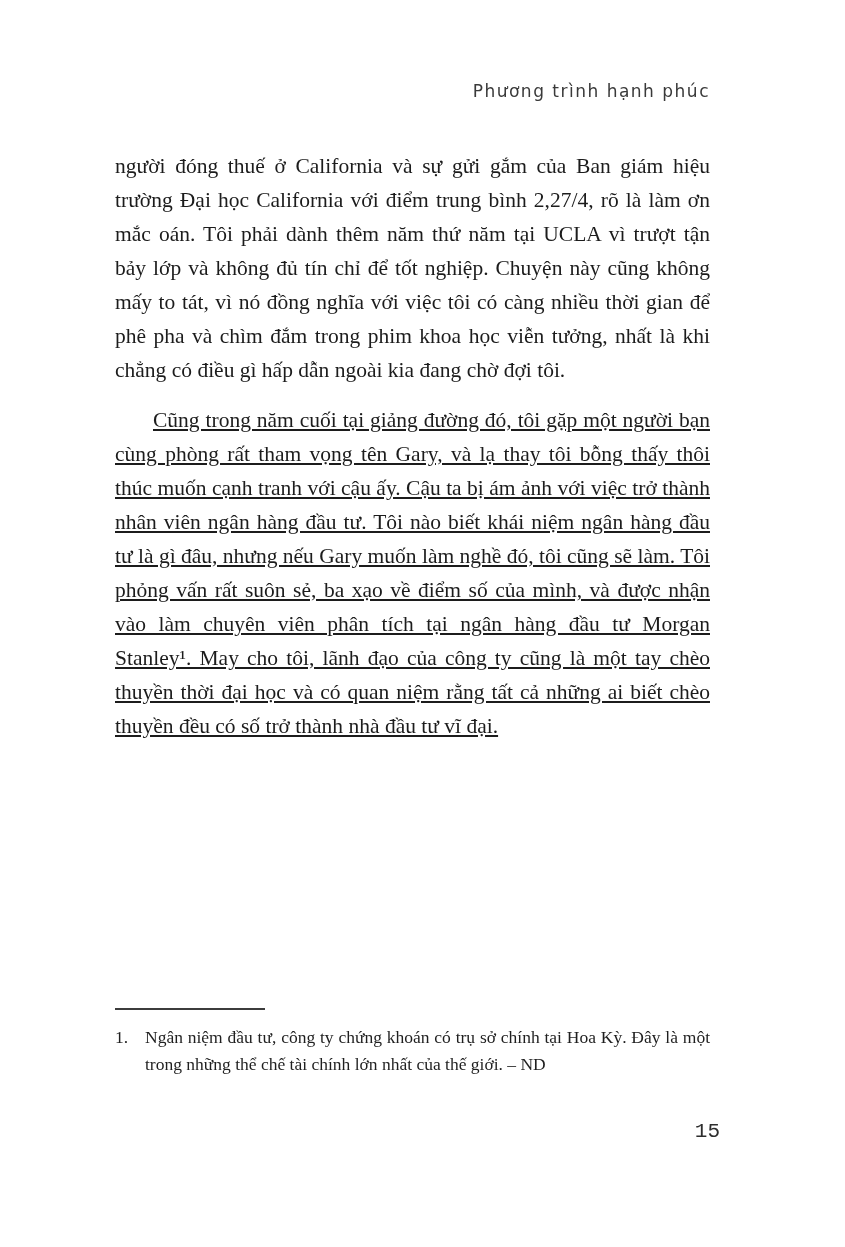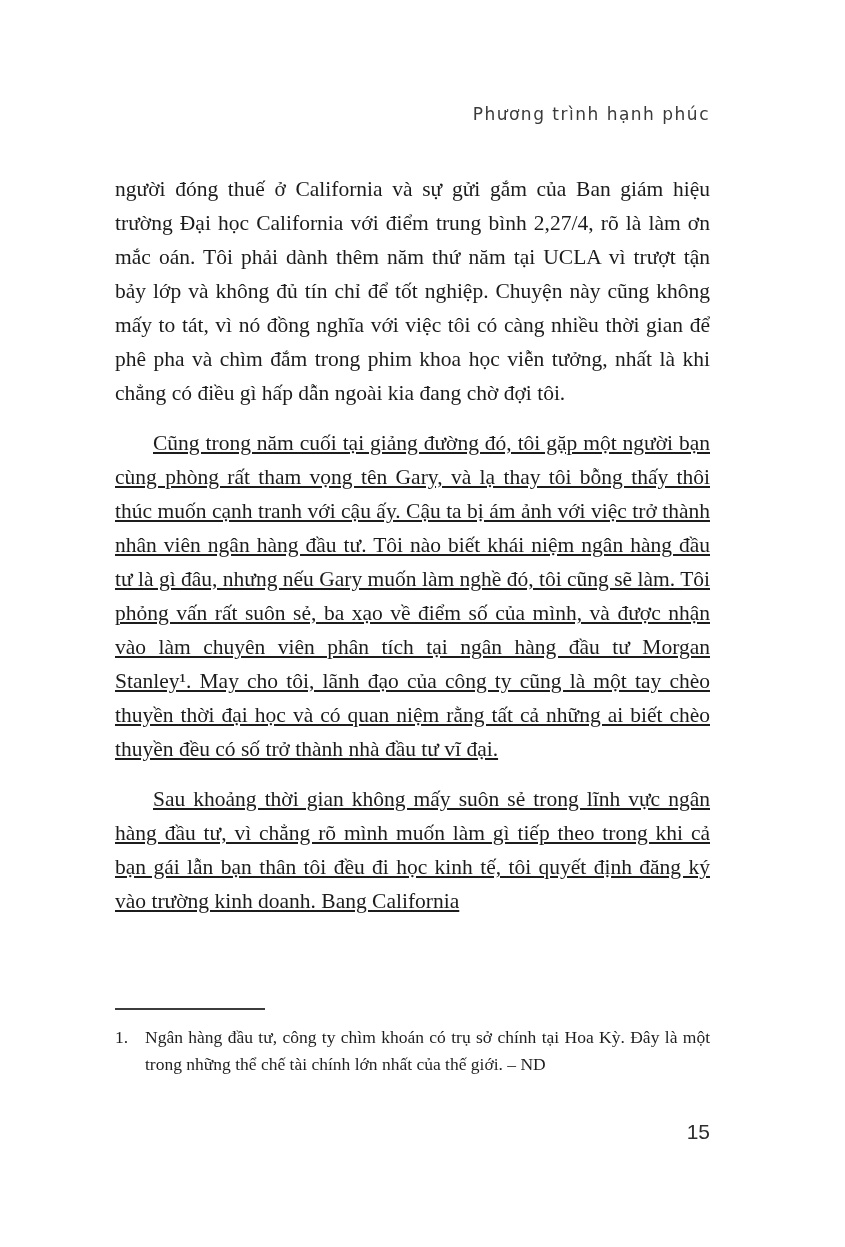--- a/index.html
+++ b/index.html
@@ -12,21 +12,21 @@
     background: #ffffff;
     overflow: hidden;
     font-family: "Liberation Serif", serif;
     color: #1c1c1c;
   }
   .page {
     position: relative;
     width: 845px;
     height: 1247px;
     box-sizing: border-box;
-    padding: 104px 135px 0 115px;
+    padding: 81px 135px 0 115px;
   }
   .running-header {
     text-align: right;
     font-family: "DejaVu Sans", sans-serif;
     font-size: 17px;
     letter-spacing: 1.5px;
     color: #3a3a3a;
     height: 22px;
     margin-bottom: 46px;
   }
@@ -62,43 +62,42 @@
     color: #1f1f1f;
   }
   .fn-marker {
     flex: 0 0 30px;
   }
   .fn-text {
     flex: 1;
   }
   .page-number {
     position: absolute;
-    right: 135px;
+    right: 125px;
     top: 1120px;
-    font-family: Liberation Sans, sans-serif;
+    font-family: Liberation Mono, monospace;
     font-size: 21px;
     color: #2e2e2e;
   }
 </style>
 </head>
 <body>
 
 <div class="page">
 
   <div class="running-header">Phương trình hạnh phúc</div>
 
   <div class="body-text">
     <p class="para">người đóng thuế ở California và sự gửi gắm của Ban giám hiệu trường Đại học California với điểm trung bình 2,27/4, rõ là làm ơn mắc oán. Tôi phải dành thêm năm thứ năm tại UCLA vì trượt tận bảy lớp và không đủ tín chỉ để tốt nghiệp. Chuyện này cũng không mấy to tát, vì nó đồng nghĩa với việc tôi có càng nhiều thời gian để phê pha và chìm đắm trong phim khoa học viễn tưởng, nhất là khi chẳng có điều gì hấp dẫn ngoài kia đang chờ đợi tôi.</p>
     <p class="para indent">Cũng trong năm cuối tại giảng đường đó, tôi gặp một người bạn cùng phòng rất tham vọng tên Gary, và lạ thay tôi bỗng thấy thôi thúc muốn cạnh tranh với cậu ấy. Cậu ta bị ám ảnh với việc trở thành nhân viên ngân hàng đầu tư. Tôi nào biết khái niệm ngân hàng đầu tư là gì đâu, nhưng nếu Gary muốn làm nghề đó, tôi cũng sẽ làm. Tôi phỏng vấn rất suôn sẻ, ba xạo về điểm số của mình, và được nhận vào làm chuyên viên phân tích tại ngân hàng đầu tư Morgan Stanley¹. May cho tôi, lãnh đạo của công ty cũng là một tay chèo thuyền thời đại học và có quan niệm rằng tất cả những ai biết chèo thuyền đều có số trở thành nhà đầu tư vĩ đại.</p>
-    <p class="para indent">Sau khoảng thời gian không mấy suôn sẻ trong lĩnh vực ngân hàng đầu tư, vì chẳng rõ mình muốn làm gì tiếp theo trong khi cả bạn gái lẫn bạn thân tôi đều đi học kinh tế, tôi quyết định đăng ký vào trường kinh doanh. Bang California</p>
   </div>
 
   <div class="footnote-area">
     <div class="footnote-rule"></div>
     <div class="footnote">
       <span class="fn-marker">1.</span>
-      <span class="fn-text">Ngân hàng đầu tư, công ty chìm khoán có trụ sở chính tại Hoa Kỳ. Đây là một trong những thể chế tài chính lớn nhất của thế giới. – ND</span>
+      <span class="fn-text">Ngân niệm đầu tư, công ty chứng khoán có trụ sở chính tại Hoa Kỳ. Đây là một trong những thể chế tài chính lớn nhất của thế giới. – ND</span>
     </div>
   </div>
 
   <div class="page-number">15</div>
 
 </div>
 
 </body></html>

